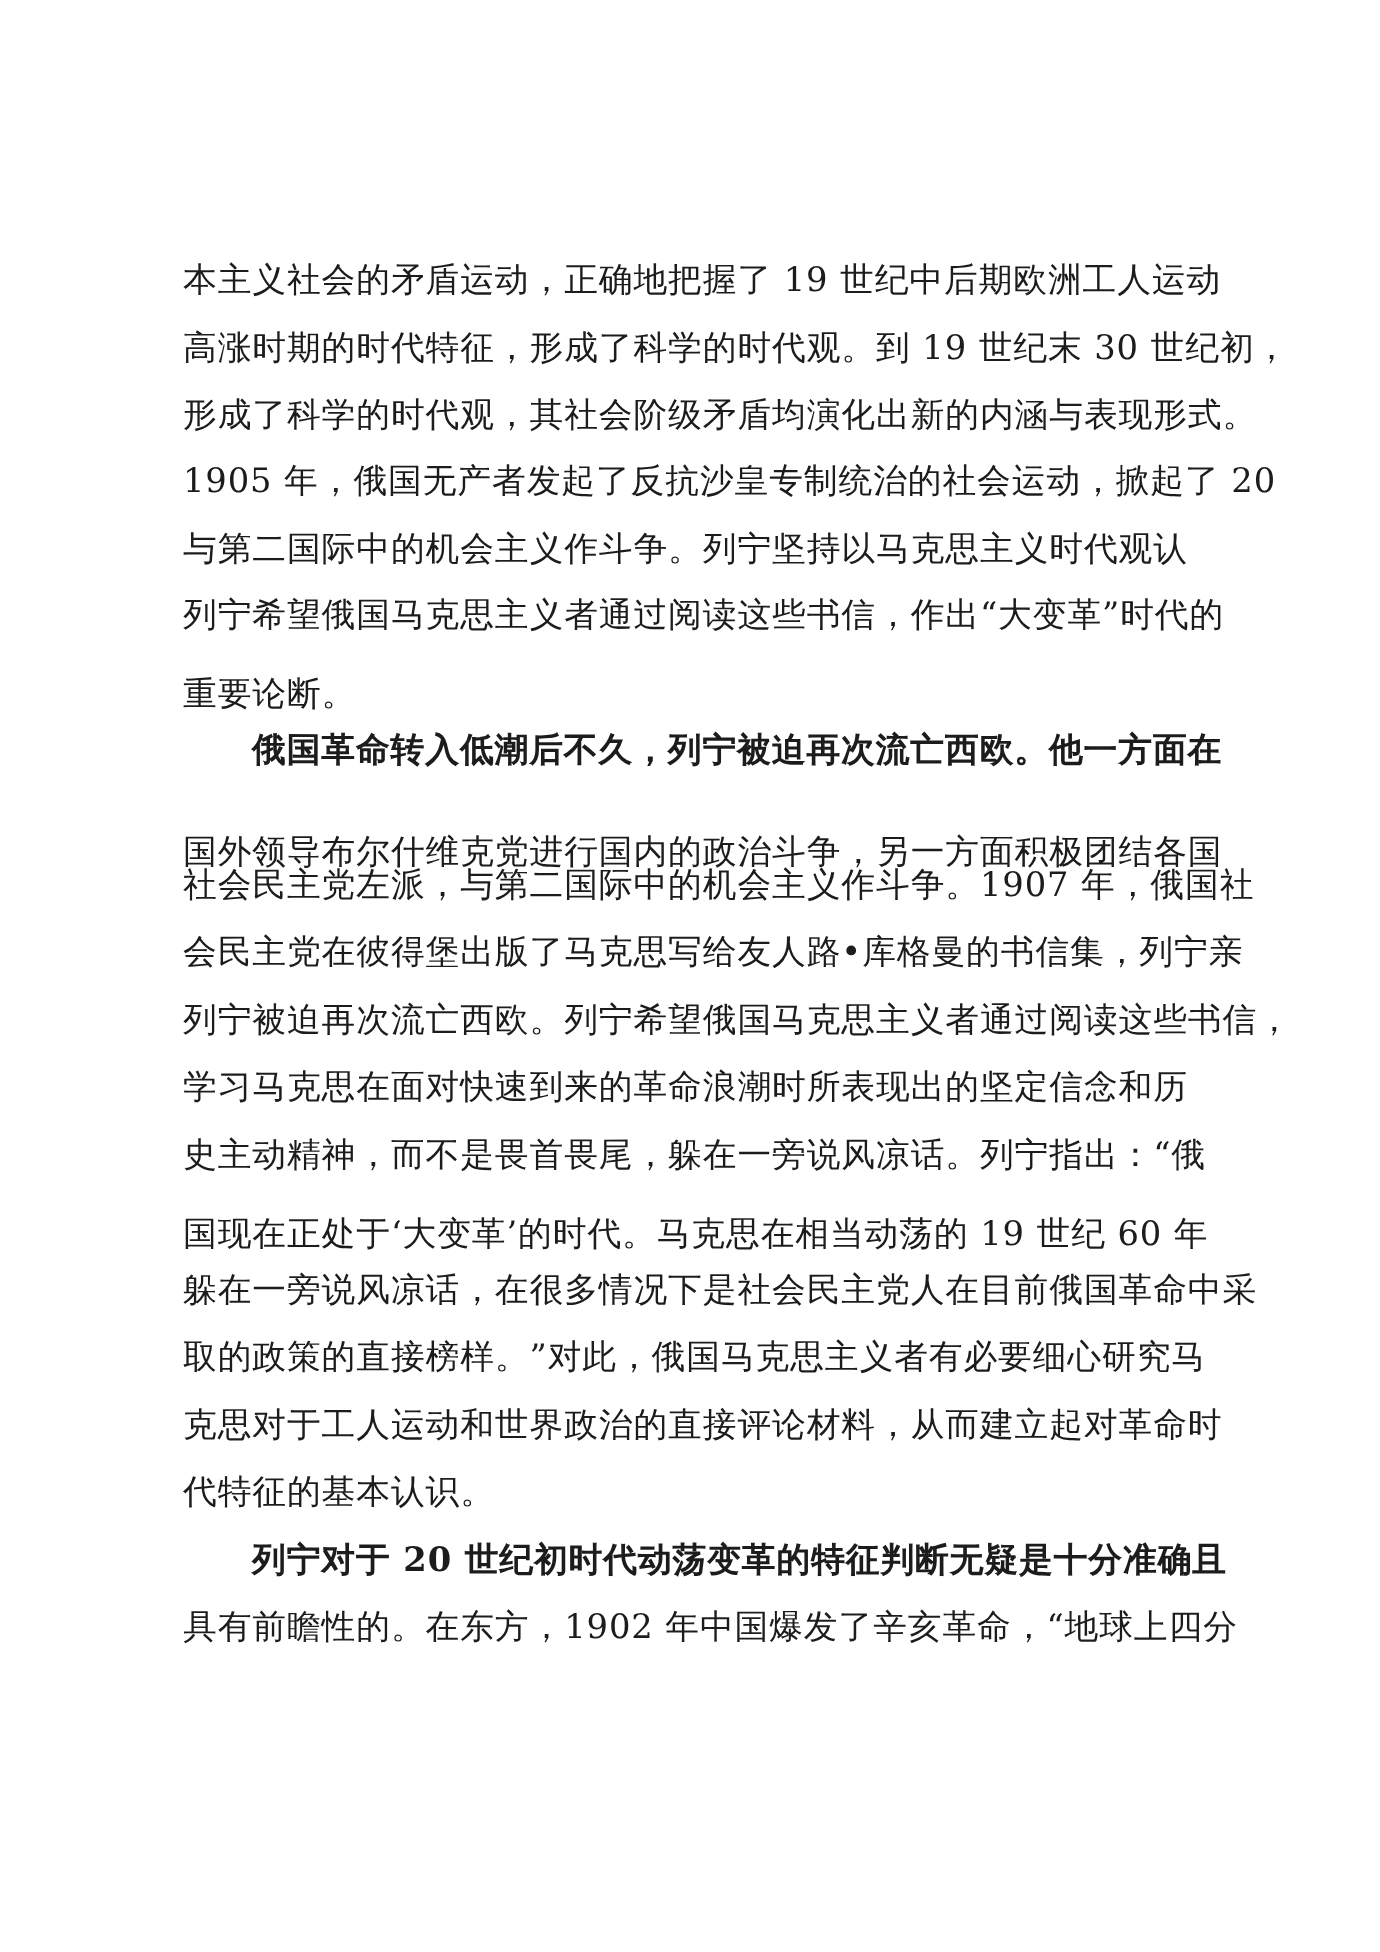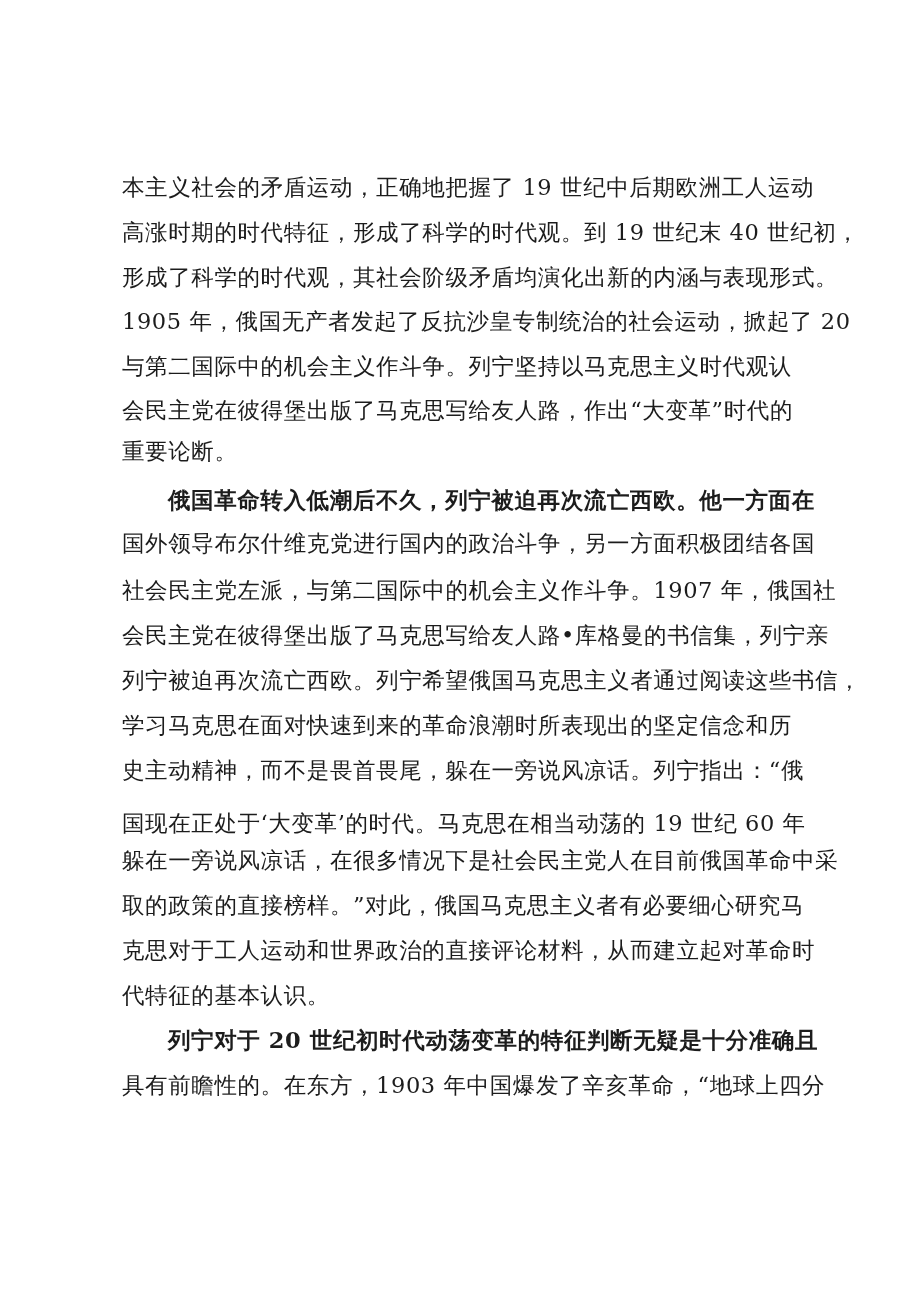--- a/index.html
+++ b/index.html
@@ -34,40 +34,40 @@
     }
     .line.indent { left: 168px; font-weight: bold; }
   </style>
 </head>
 <body>
 
 <div class="page">
 
   <div>
     <div class="line" style="top:172px">本主义社会的矛盾运动，正确地把握了 19 世纪中后期欧洲工人运动</div>
-    <div class="line" style="top:217px">高涨时期的时代特征，形成了科学的时代观。到 19 世纪末 40 世纪初，</div>
+    <div class="line" style="top:217px">高涨时期的时代特征，形成了科学的时代观。到 19 世纪末 30 世纪初，</div>
     <div class="line" style="top:262px">形成了科学的时代观，其社会阶级矛盾均演化出新的内涵与表现形式。</div>
     <div class="line" style="top:306px">1905 年，俄国无产者发起了反抗沙皇专制统治的社会运动，掀起了 20</div>
     <div class="line" style="top:351px">与第二国际中的机会主义作斗争。列宁坚持以马克思主义时代观认</div>
-    <div class="line" style="top:395px">会民主党在彼得堡出版了马克思写给友人路，作出“大变革”时代的</div>
-    <div class="line" style="top:436px">重要论断。</div>
+    <div class="line" style="top:395px">列宁希望俄国马克思主义者通过阅读这些书信，作出“大变革”时代的</div>
+    <div class="line" style="top:448px">重要论断。</div>
   </div>
 
   <div>
     <div class="line indent" style="top:485px">俄国革命转入低潮后不久，列宁被迫再次流亡西欧。他一方面在</div>
-    <div class="line" style="top:528px">国外领导布尔什维克党进行国内的政治斗争，另一方面积极团结各国</div>
+    <div class="line" style="top:553px">国外领导布尔什维克党进行国内的政治斗争，另一方面积极团结各国</div>
     <div class="line" style="top:575px">社会民主党左派，与第二国际中的机会主义作斗争。1907 年，俄国社</div>
     <div class="line" style="top:620px">会民主党在彼得堡出版了马克思写给友人路•库格曼的书信集，列宁亲</div>
     <div class="line" style="top:665px">列宁被迫再次流亡西欧。列宁希望俄国马克思主义者通过阅读这些书信，</div>
     <div class="line" style="top:710px">学习马克思在面对快速到来的革命浪潮时所表现出的坚定信念和历</div>
     <div class="line" style="top:755px">史主动精神，而不是畏首畏尾，躲在一旁说风凉话。列宁指出：“俄</div>
     <div class="line" style="top:808px">国现在正处于‘大变革’的时代。马克思在相当动荡的 19 世纪 60 年</div>
     <div class="line" style="top:845px">躲在一旁说风凉话，在很多情况下是社会民主党人在目前俄国革命中采</div>
     <div class="line" style="top:890px">取的政策的直接榜样。”对此，俄国马克思主义者有必要细心研究马</div>
     <div class="line" style="top:935px">克思对于工人运动和世界政治的直接评论材料，从而建立起对革命时</div>
     <div class="line" style="top:980px">代特征的基本认识。</div>
   </div>
 
   <div>
     <div class="line indent" style="top:1025px">列宁对于 20 世纪初时代动荡变革的特征判断无疑是十分准确且</div>
-    <div class="line" style="top:1070px">具有前瞻性的。在东方，1903 年中国爆发了辛亥革命，“地球上四分</div>
+    <div class="line" style="top:1070px">具有前瞻性的。在东方，1902 年中国爆发了辛亥革命，“地球上四分</div>
   </div>
 </div>
 
 </body></html>

